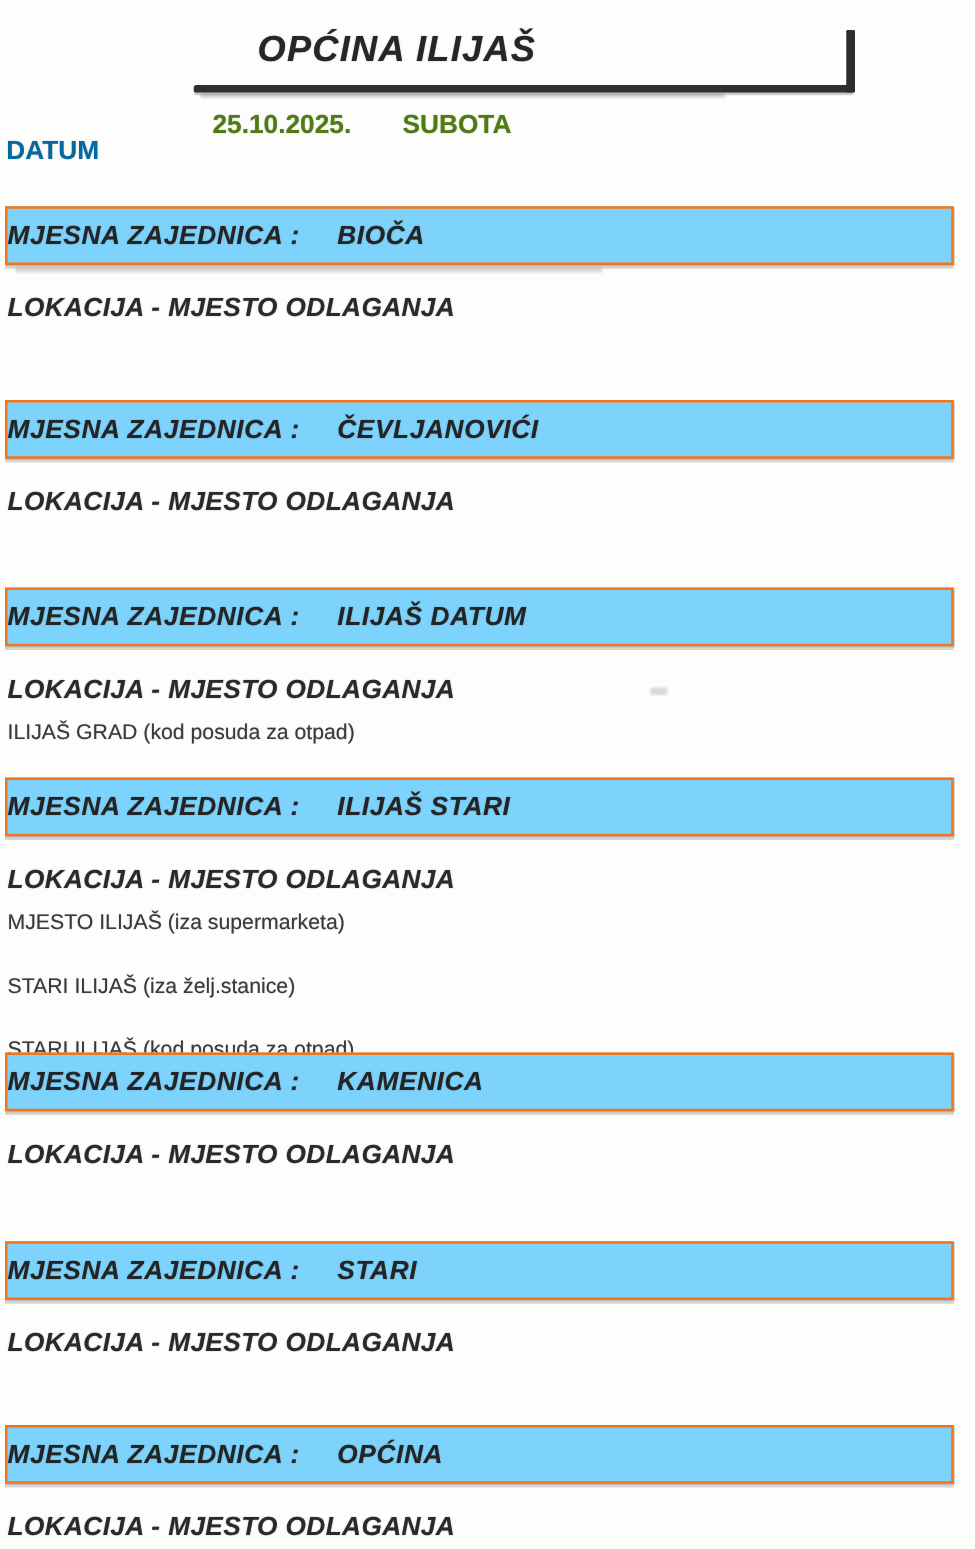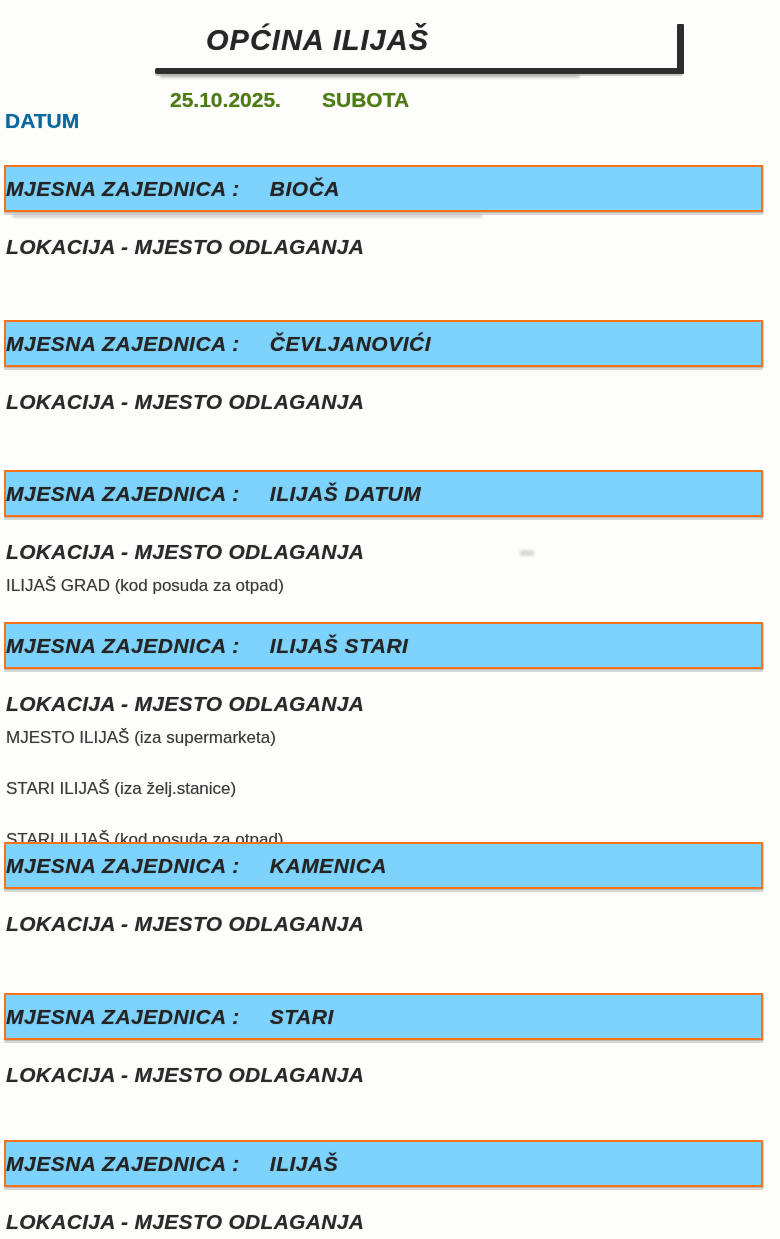--- a/index.html
+++ b/index.html
@@ -152,18 +152,18 @@
     <div class="mz-box">
       <span class="mz-label">MJESNA ZAJEDNICA :</span>
       <span class="mz-name">STARI</span>
     </div>
     <div class="lok-heading">LOKACIJA - MJESTO ODLAGANJA</div>
   </section>
 
   <section class="mz" style="top:1140px">
     <div class="mz-box">
       <span class="mz-label">MJESNA ZAJEDNICA :</span>
-      <span class="mz-name">ILIJAŠ</span>
+      <span class="mz-name">OPĆINA</span>
     </div>
     <div class="lok-heading">LOKACIJA - MJESTO ODLAGANJA</div>
   </section>
 
 </div>
 
 </body></html>

